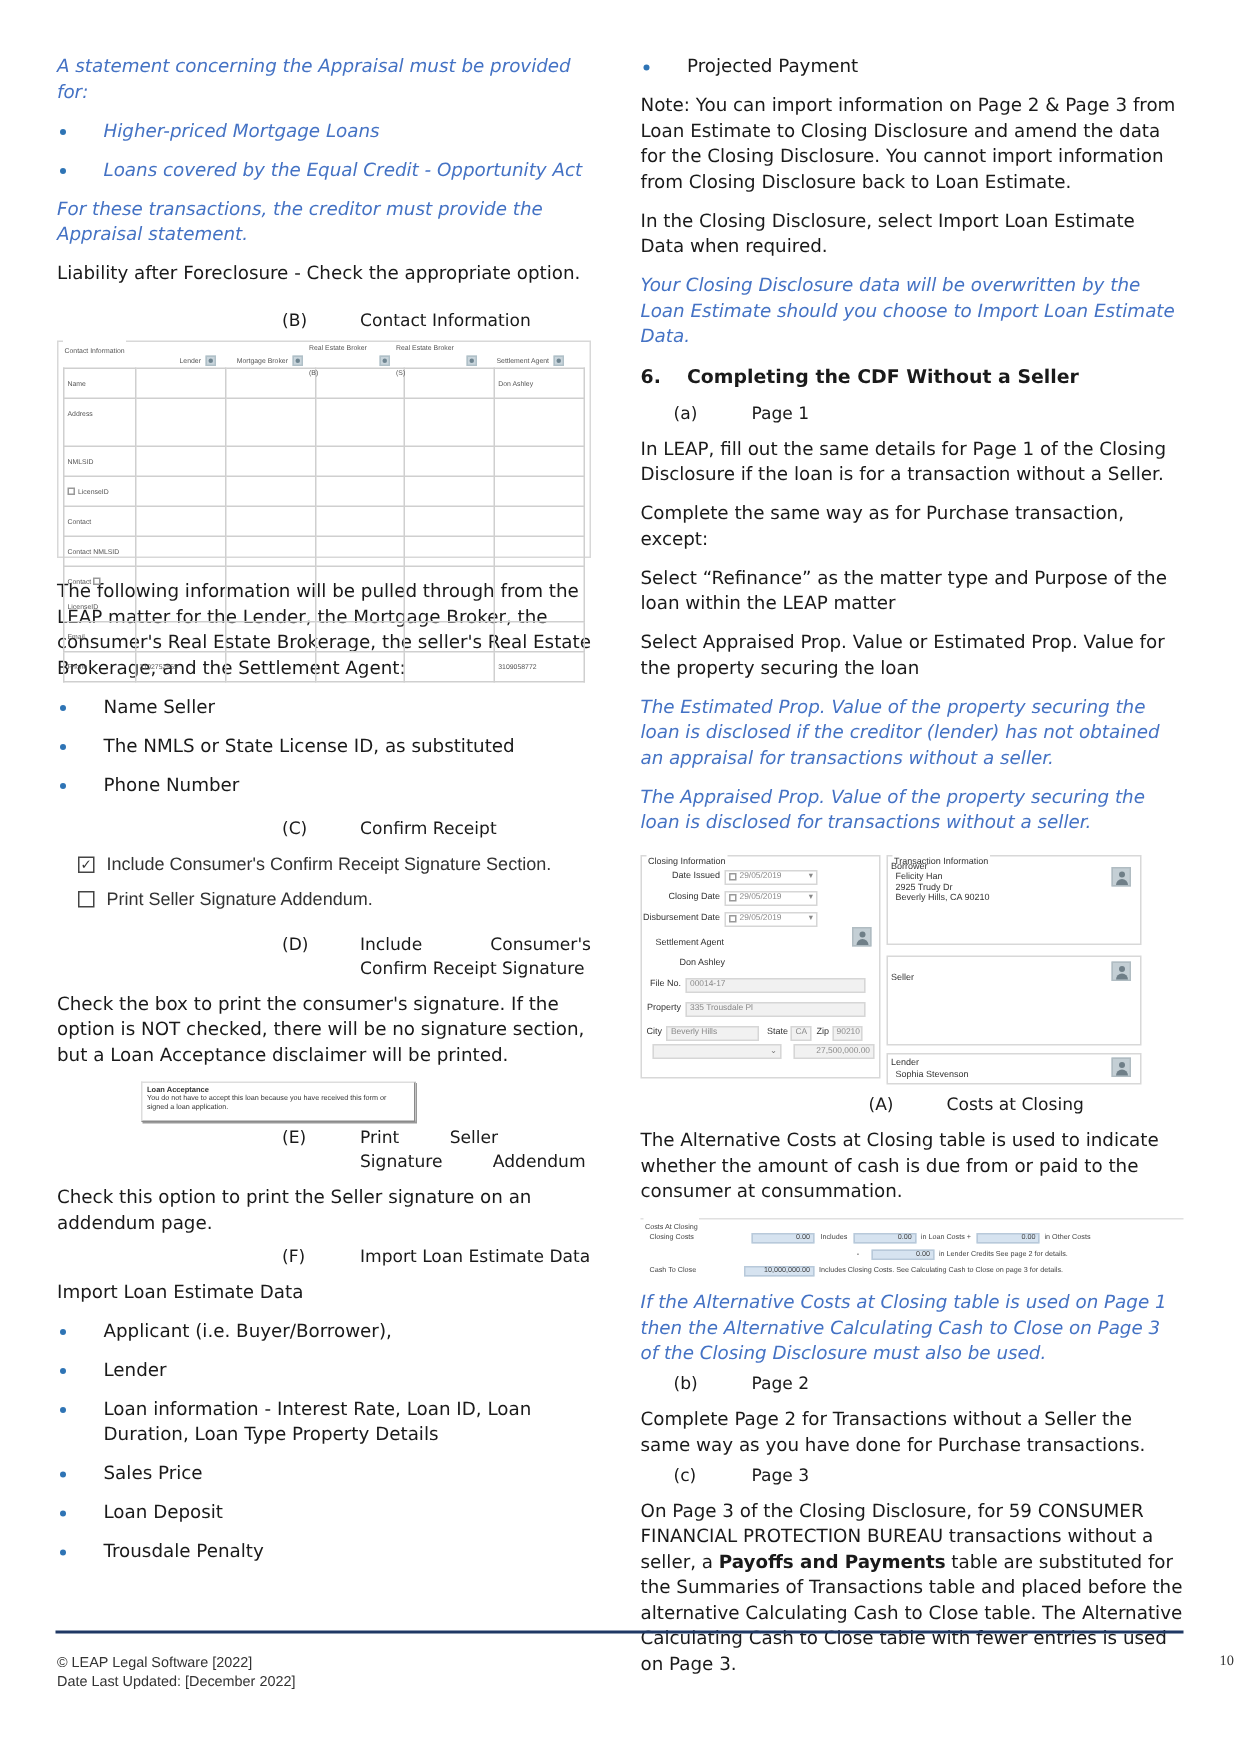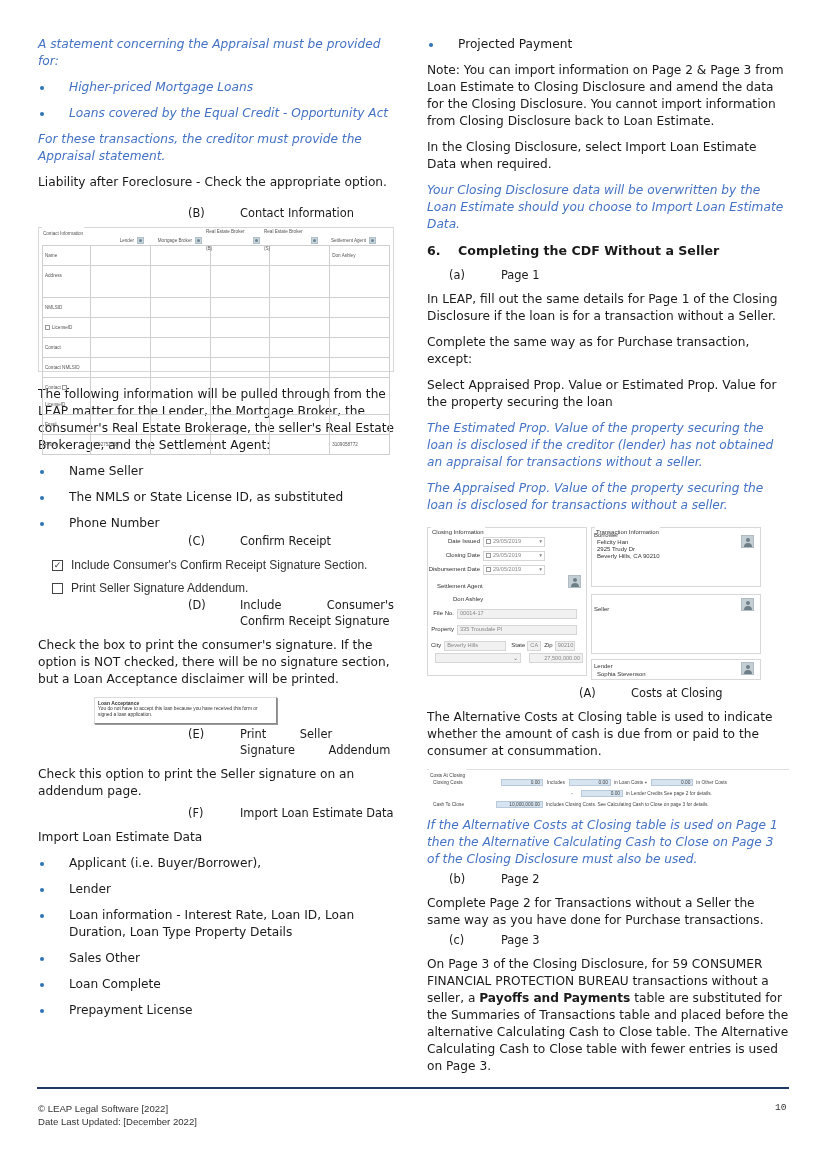--- a/index.html
+++ b/index.html
@@ -54,21 +54,21 @@
 
   
   .cac { font-family: "Liberation Sans", sans-serif; font-size: 4.8px; color: #444; position: relative; height: 38px; border-top: 1px solid #e0e0e0; margin: 8px 0 10px 0; }
   .cac .legend { position: absolute; top: -3px; left: 2px; background: #fff; padding: 0 1px; }
   .cac .r { position: absolute; display: flex; align-items: center; }
   .cac .box { background: #d6e3f0; border: 1px solid #b8c9da; height: 7px; text-align: right; padding: 0 2px; line-height: 6px; }
 
   
   .footer-rule { position: absolute; left: 37px; top: 1087px; width: 752px; height: 2px; background: #1f3864; }
   .footer { position: absolute; left: 38px; top: 1102px; font-family: "Liberation Sans", sans-serif; font-size: 9.6px; line-height: 13px; color: #333; }
-  .page-num { position: absolute; left: 775px; top: 1102px; font-family: Liberation Mono, monospace; font-size: 9.6px; color: #333; }
+  .page-num { position: absolute; left: 813px; top: 1102px; font-family: Liberation Serif, serif; font-size: 9.6px; color: #333; }
 </style>
 </head>
 <body>
 
 <div class="col left">
   <p class="blue">A statement concerning the Appraisal must be provided for:</p>
   <ul class="bl blue">
     <li>Higher-priced Mortgage Loans</li>
     <li>Loans covered by the Equal Credit - Opportunity Act</li>
   </ul>
@@ -186,32 +186,32 @@
             <td>3109058772</td>
           </tr>
     </tbody>
       </table>
   </div>
 
   <p>The following information will be pulled through from the LEAP matter for the Lender, the Mortgage Broker, the consumer's Real Estate Brokerage, the seller's Real Estate Brokerage, and the Settlement Agent:</p>
   <ul class="bl">
     <li>Name Seller</li>
     <li>The NMLS or State License ID, as substituted</li>
-    <li style="margin-bottom:5px">Phone Number</li>
+    <li style="margin-bottom:16px">Phone Number</li>
   </ul>
   <div class="sub l1">
     <span class="lbl">(C)</span>
     <span class="txt">Confirm Receipt</span>
   </div>
 
   <div class="chk-row" style="margin-top:6px">
     <span class="chk">✓</span>
     <span>Include Consumer's Confirm Receipt Signature Section.</span>
   </div>
-  <div class="chk-row" style="margin-bottom:0">
+  <div class="chk-row" style="margin-bottom:13px">
     <span class="chk"></span>
     <span>Print Seller Signature Addendum.</span>
   </div>
   <div class="sub l1 just" style="margin-top:0">
     <span class="lbl">(D)</span>
     <span class="txt" style="text-align-last:left">Include Consumer's Confirm Receipt Signature</span>
   </div>
   <p>Check the box to print the consumer's signature. If the option is NOT checked, there will be no signature section, but a Loan Acceptance disclaimer will be printed.</p>
 
   <div class="loan-acc">
@@ -225,43 +225,44 @@
   <p>Check this option to print the Seller signature on an addendum page.</p>
   <div class="sub l1">
     <span class="lbl">(F)</span>
     <span class="txt">Import Loan Estimate Data</span>
   </div>
   <p>Import Loan Estimate Data</p>
   <ul class="bl">
     <li>Applicant (i.e. Buyer/Borrower),</li>
     <li>Lender</li>
     <li>Loan information - Interest Rate, Loan ID, Loan Duration, Loan Type Property Details</li>
-    <li>Sales Other</li>
-    <li>Loan Complete</li>
-    <li>Prepayment License</li>
+    <li>Sales Price</li>
+    <li>Loan Deposit</li>
+    <li>Trousdale Penalty</li>
   </ul>
 </div>
 
 <div class="col right">
   <ul class="bl">
     <li>Projected Payment</li>
   </ul>
   <p>Note: You can import information on Page 2 &amp; Page 3 from Loan Estimate to Closing Disclosure and amend the data for the Closing Disclosure. You cannot import information from Closing Disclosure back to Loan Estimate.</p>
   <p>In the Closing Disclosure, select Import Loan Estimate Data when required.</p>
   <p class="blue">Your Closing Disclosure data will be overwritten by the Loan Estimate should you choose to Import Loan Estimate Data.</p>
   <h2>
     <span class="num">6.</span>
     <span>Completing the CDF Without a Seller</span>
   </h2>
   <div class="sub l2" style="margin-top:0">
     <span class="lbl">(a)</span>
     <span class="txt">Page 1</span>
   </div>
   <p>In LEAP, fill out the same details for Page 1 of the Closing Disclosure if the loan is for a transaction without a Seller.</p>
   <p>Complete the same way as for Purchase transaction, except:</p>
+  <p>Select “Refinance” as the matter type and Purpose of the loan within the LEAP matter</p>
   <p>Select Appraised Prop. Value or Estimated Prop. Value for the property securing the loan</p>
   <p class="blue">The Estimated Prop. Value of the property securing the loan is disclosed if the creditor (lender) has not obtained an appraisal for transactions without a seller.</p>
   <p class="blue">The Appraised Prop. Value of the property securing the loan is disclosed for transactions without a seller.</p>
 
   <div class="ci-wrap">
     <div class="fs" style="left:0;top:4px;width:160px;height:149px">
       <span class="legend">Closing Information</span>
     </div>
     <div class="row" style="left:0;top:10px;width:160px">
       <span style="width:56px;text-align:right;padding-right:3px">Date Issued</span>

